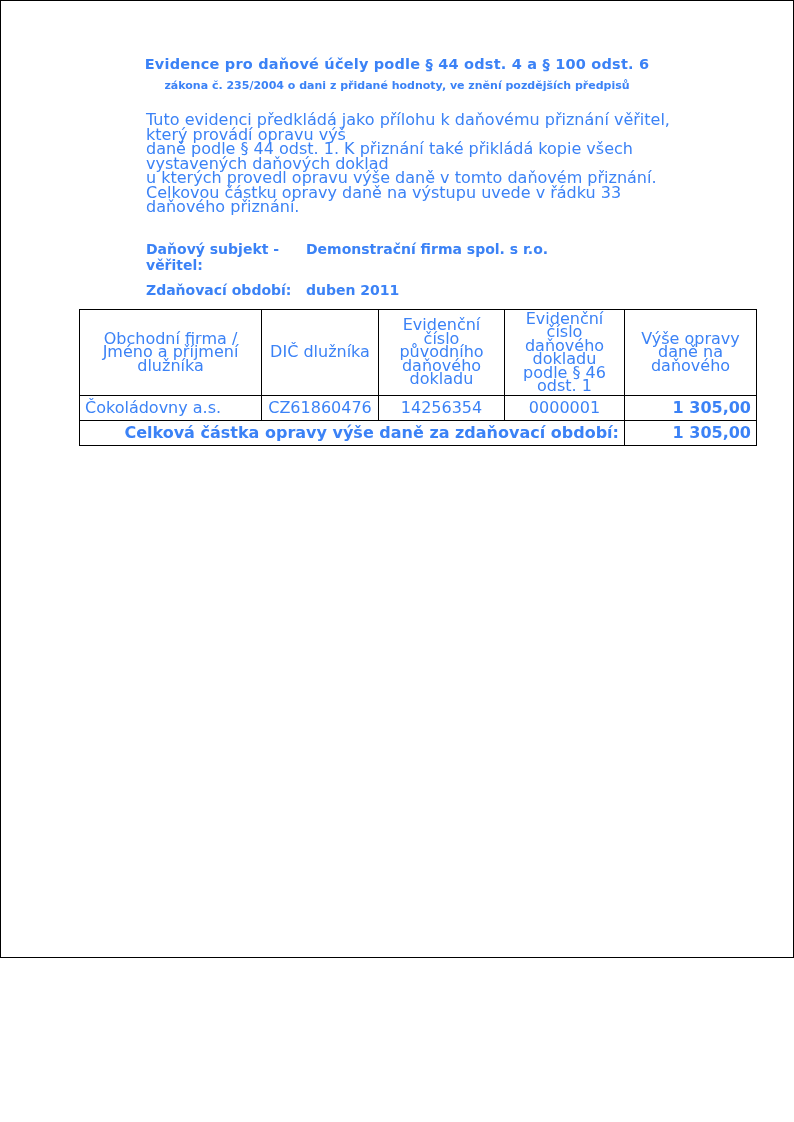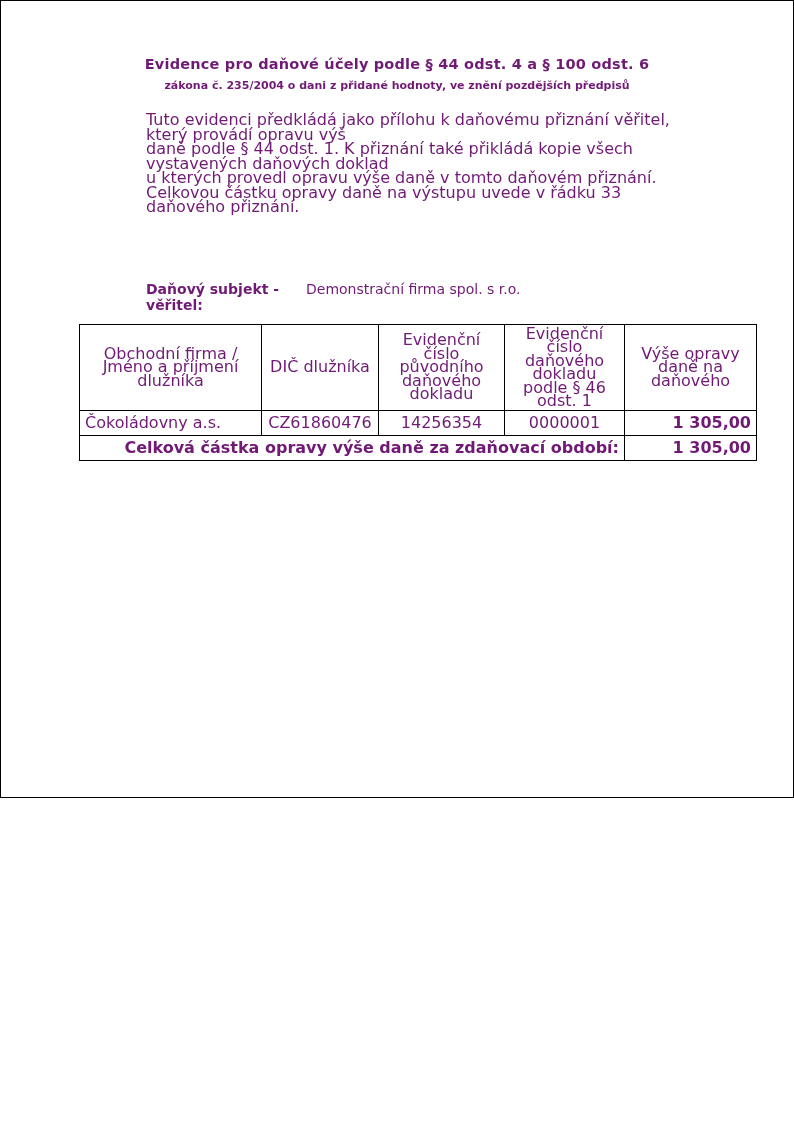--- a/index.html
+++ b/index.html
@@ -1,24 +1,24 @@
 <!DOCTYPE html>
 <html><head>
 <meta charset="utf-8">
 <style>
   * { margin: 0; padding: 0; box-sizing: border-box; }
   html, body { background: #ffffff; }
   .page {
     position: relative;
     width: 794px;
-    height: 798px;
+    height: 958px;
     background: #ffffff;
     border: 1px solid #000000;
     font-family: "DejaVu Sans", "Liberation Sans", sans-serif;
-    color: #701a75;
+    color: #3b82f6;
     overflow: hidden;
   }
   .title {
     padding-top: 55px;
     text-align: center;
     font-size: 14.5px;
     font-weight: bold;
     letter-spacing: 0.2px;
   }
   .subtitle {
@@ -41,21 +41,21 @@
   .field-row {
     display: flex;
     align-items: baseline;
     margin-bottom: 9px;
   }
   .field-label {
     width: 160px;
     flex: 0 0 160px;
     font-weight: bold;
   }
-  .field-value { font-weight: normal; margin-top: 40px; }
+  .field-value { font-weight: bold; }
   .table-wrap { margin: 11px 0 0 78px; }
   table.evidence {
     border-collapse: collapse;
     width: 677px;
     font-size: 16px;
     table-layout: fixed;
   }
   table.evidence th,
   table.evidence td {
     border: 1px solid #000000;
@@ -92,20 +92,24 @@
   <div class="intro">Tuto evidenci předkládá jako přílohu k daňovému přiznání věřitel, který provádí opravu výš
 daně podle § 44 odst. 1. K přiznání také přikládá kopie všech vystavených daňových doklad
 u kterých provedl opravu výše daně v tomto daňovém přiznání.
 Celkovou částku opravy daně na výstupu uvede v řádku 33 daňového přiznání.</div>
 
   <div class="fields">
     <div class="field-row">
       <span class="field-label">Daňový subjekt - věřitel:</span>
       <span class="field-value">Demonstrační firma spol. s r.o.</span>
     </div>
+    <div class="field-row">
+      <span class="field-label">Zdaňovací období:</span>
+      <span class="field-value">duben 2011</span>
+    </div>
   </div>
 
   <div class="table-wrap">
     <table class="evidence">
       <colgroup>
         <col class="col1">
           <col class="col2">
           <col class="col3">
           <col class="col4">
           <col class="col5">

